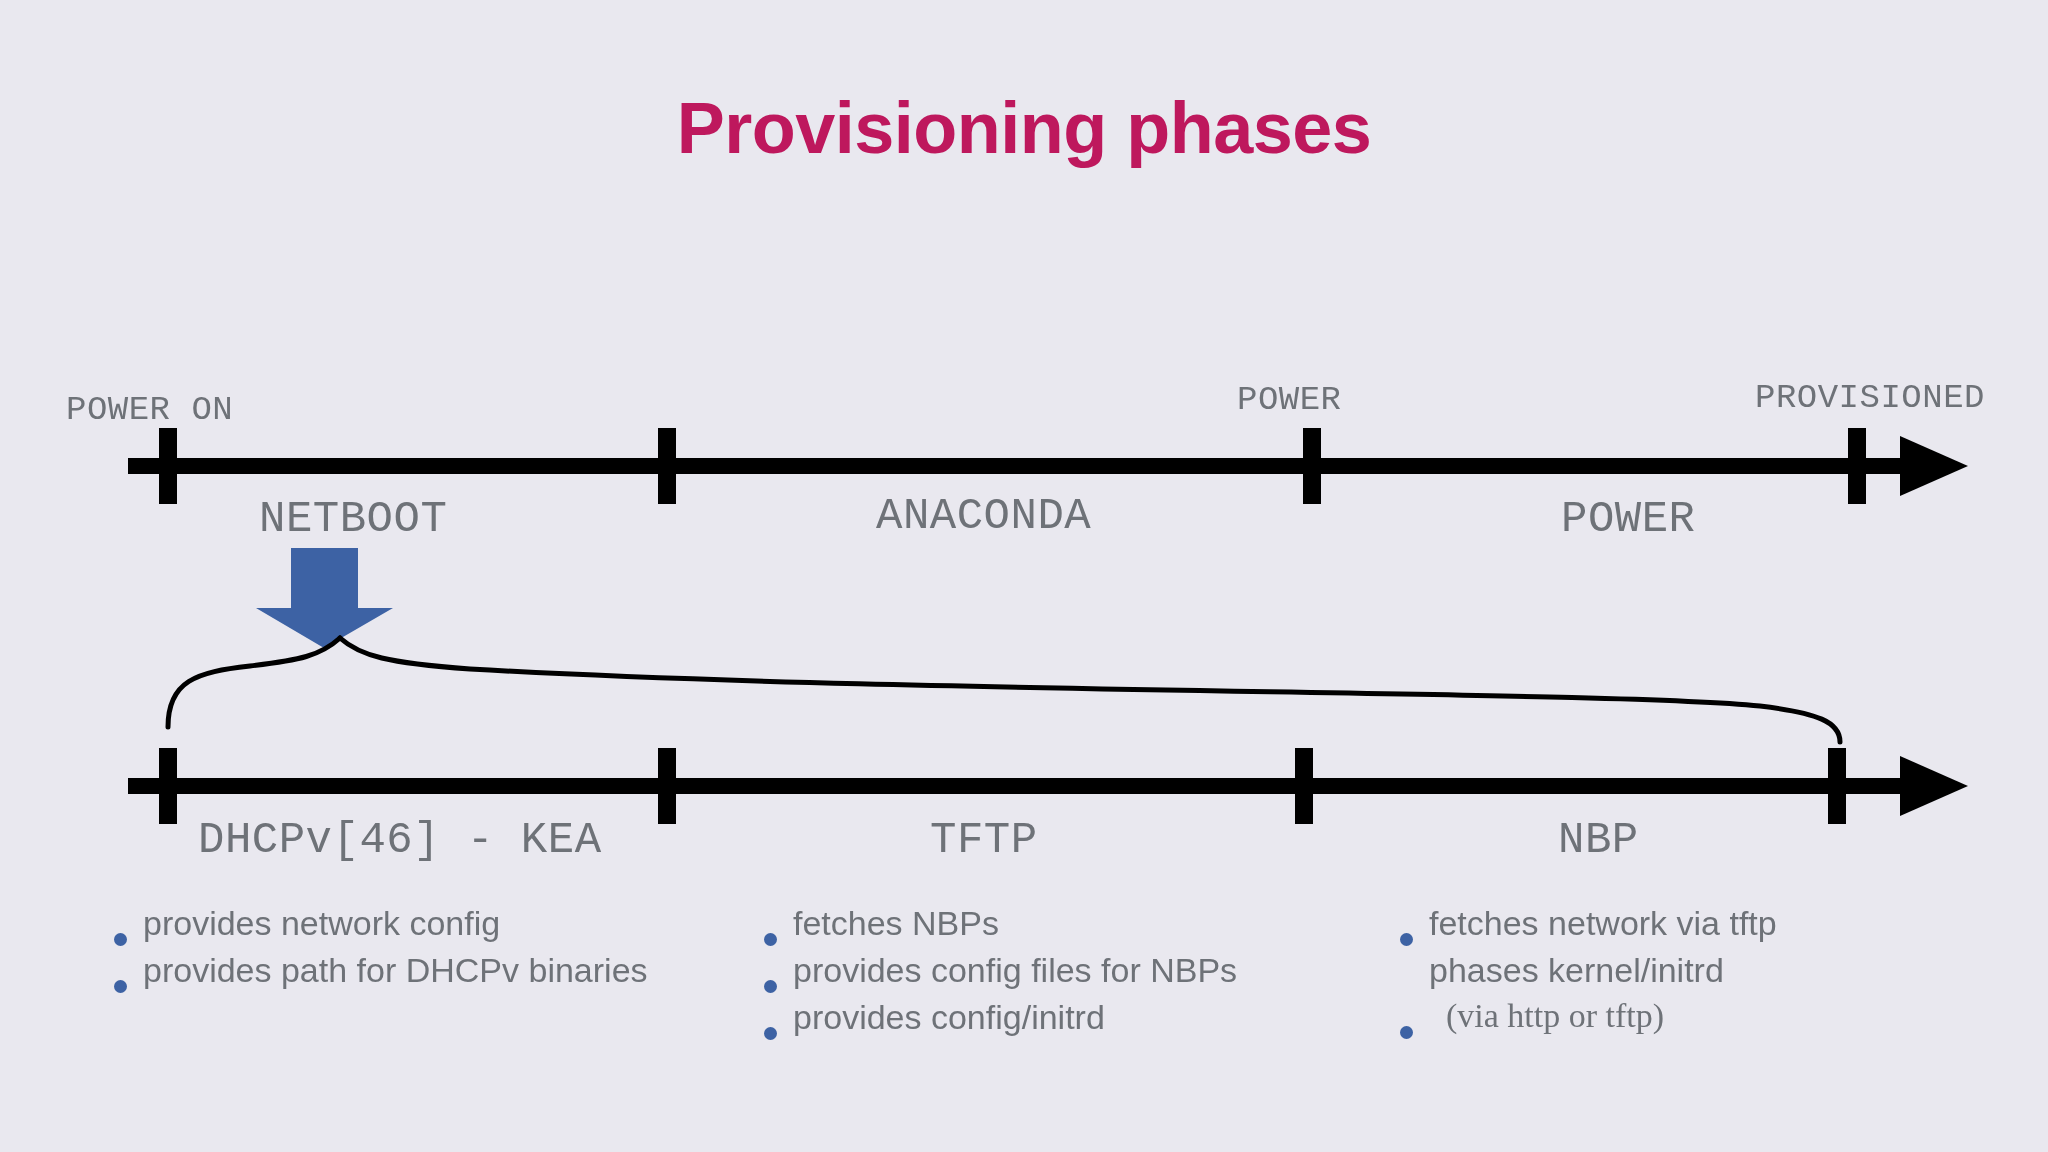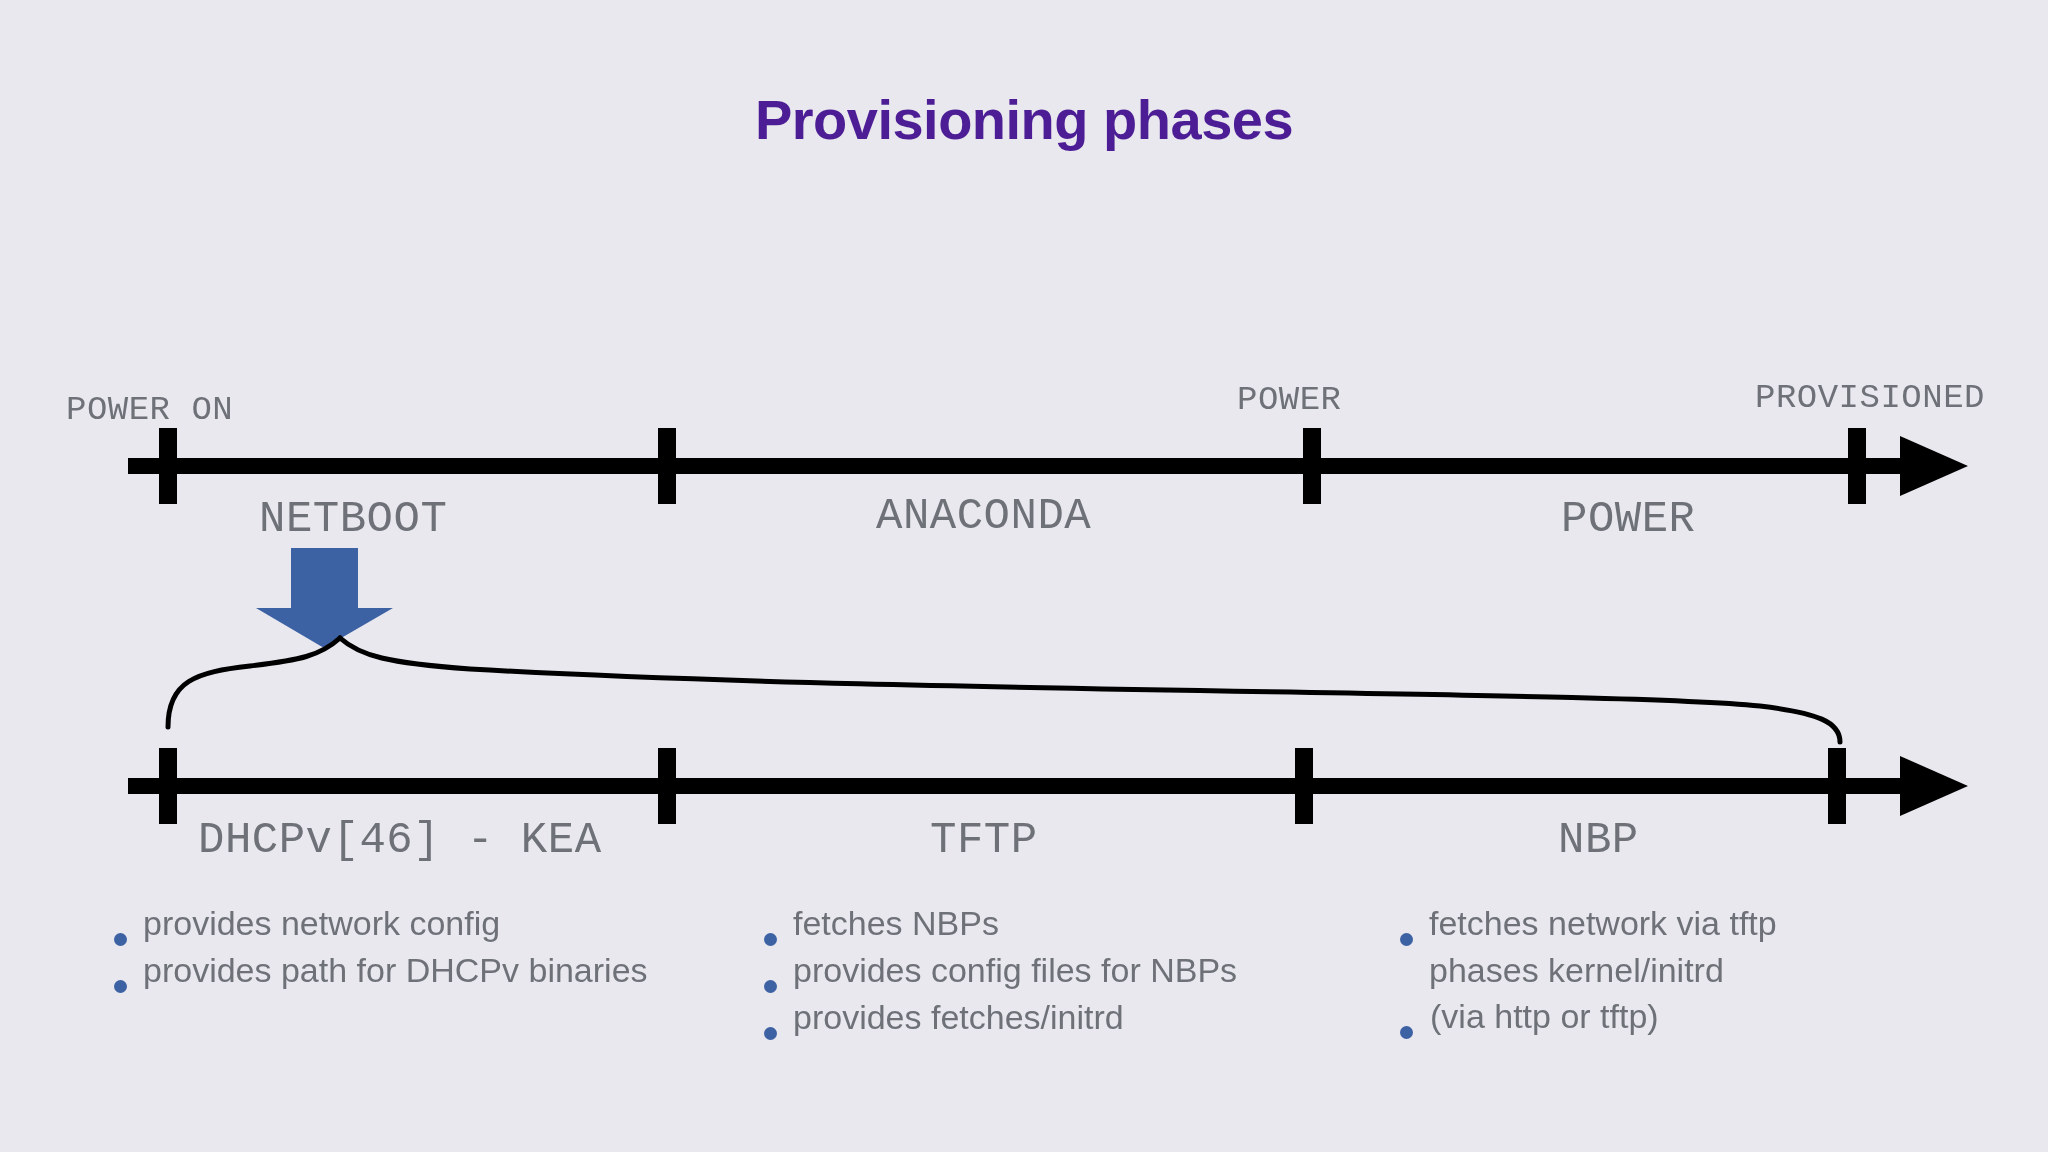--- a/index.html
+++ b/index.html
@@ -16,23 +16,23 @@
     font-family: "Liberation Sans", sans-serif;
   }
 
   
   .title {
     position: absolute;
     left: 0;
     top: 92px;
     width: 2048px;
     text-align: center;
-    font-size: 56px;
+    font-size: 72px;
     font-weight: bold;
-    color: #4c1d95;
+    color: #be185d;
     letter-spacing: -0.5px;
     line-height: 1.0;
     white-space: nowrap;
   }
 
   
   #art {
     position: absolute;
     left: 0;
     top: 0;
@@ -161,31 +161,31 @@
     <div class="bullet-item">
       <span class="bullet-dot"></span>
       <span class="bullet-text">fetches NBPs</span>
     </div>
     <div class="bullet-item">
       <span class="bullet-dot"></span>
       <span class="bullet-text">provides config files for NBPs</span>
     </div>
     <div class="bullet-item">
       <span class="bullet-dot"></span>
-      <span class="bullet-text">provides fetches/initrd</span>
+      <span class="bullet-text">provides config/initrd</span>
     </div>
   </div>
 
   <div class="bullet-col" style="left:1400px;">
     <div class="bullet-item">
       <span class="bullet-dot"></span>
       <span class="bullet-text">fetches network via tftp</span>
     </div>
     <div class="bullet-item">
       <span class="bullet-dot"></span>
       <span>
         <span class="bullet-text">phases kernel/initrd</span>
-        <span class="bullet-sub" style="margin-left:1px;">(via http or tftp)</span>
+        <span class="bullet-sub" style="margin-left:17px;font-family:Liberation Serif, serif;">(via http or tftp)</span>
       </span>
     </div>
   </div>
 
 </div>
 
 </body></html>

